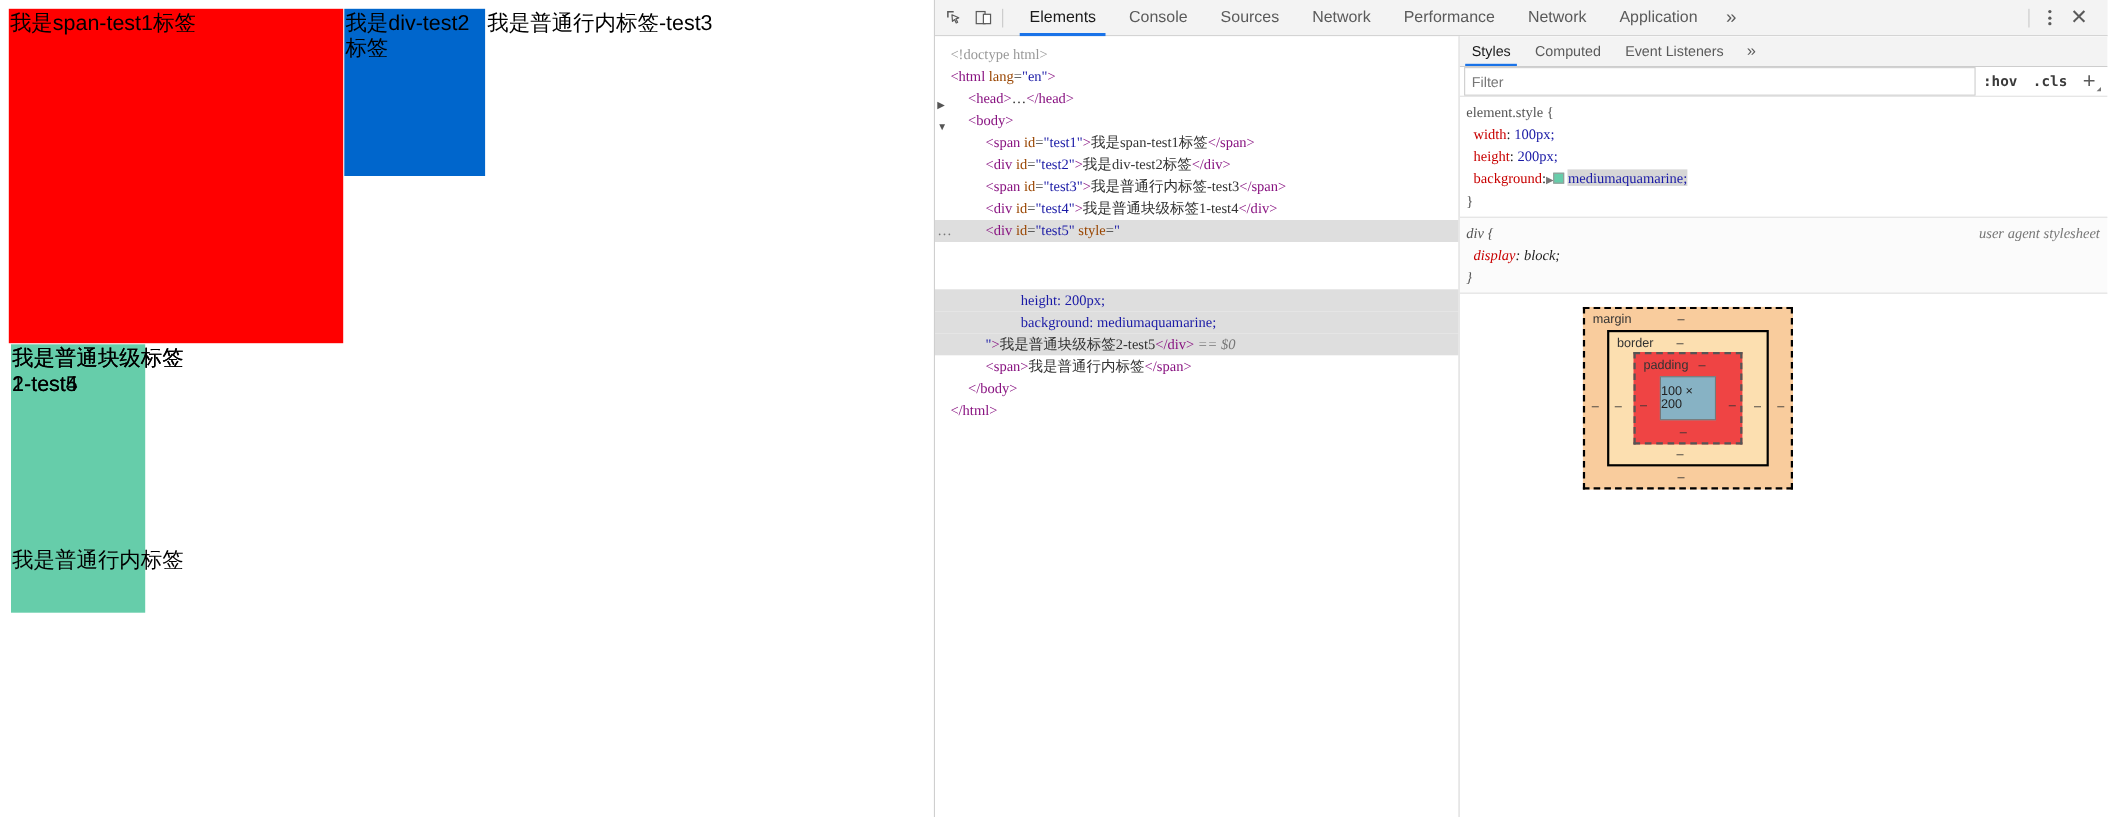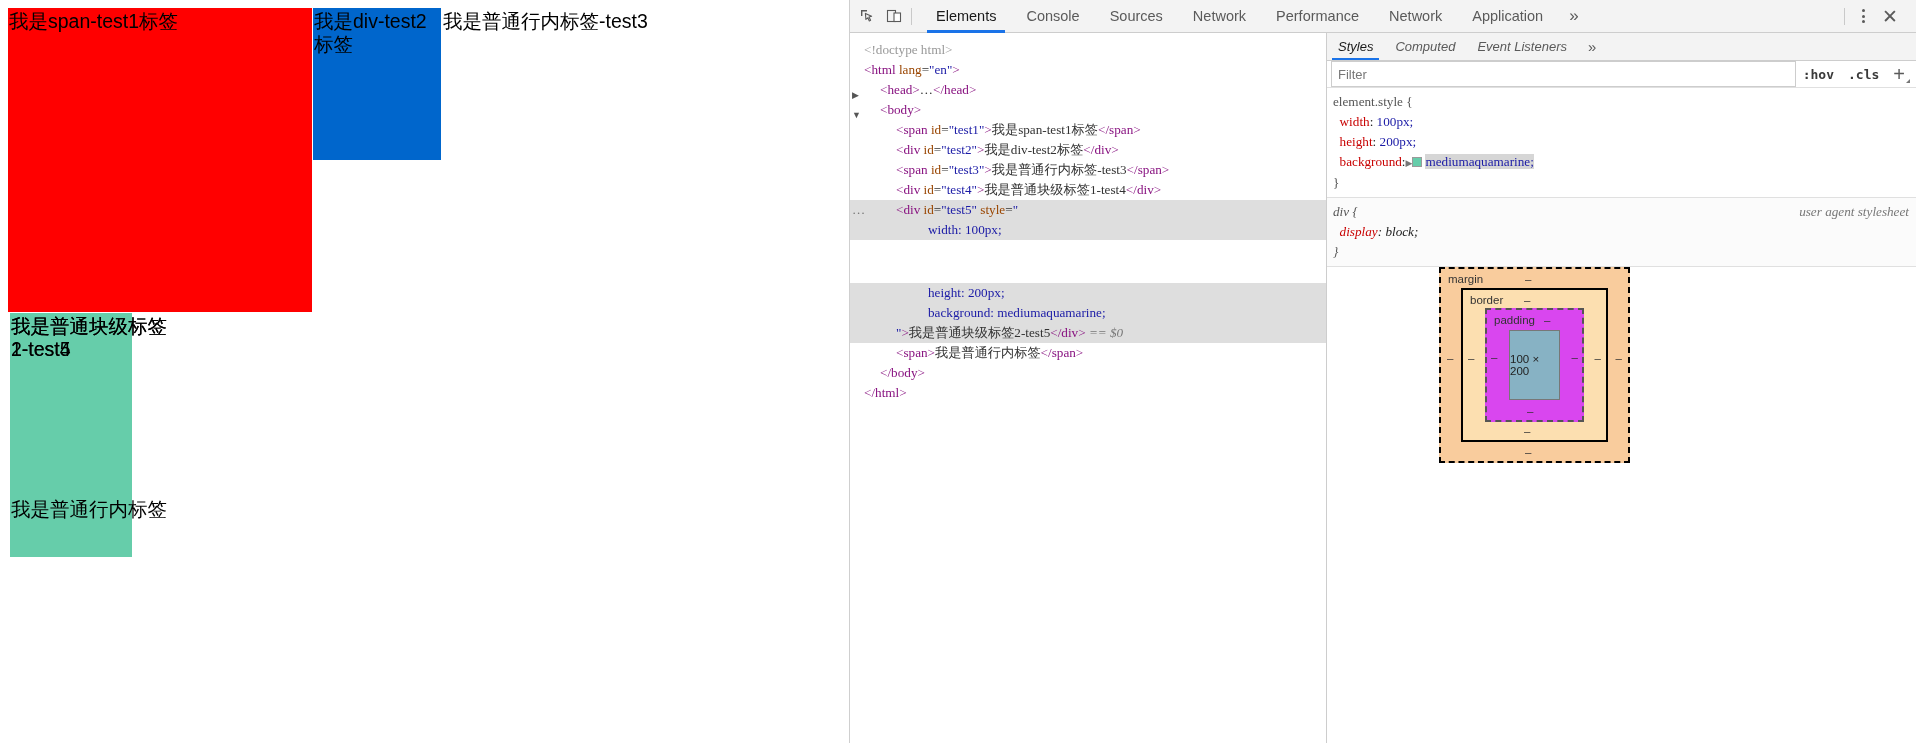--- a/index.html
+++ b/index.html
@@ -93,21 +93,21 @@
   .eq0 { color:#777; font-style:italic; }
   .arrow { position:absolute; left:2px; color:#555; font-size:9px; top:5px; }
   .dots { position:absolute; left:0px; color:#777; letter-spacing:1px; }
 
   
   .styles-pane { flex:1; background:#fff; position:relative; overflow:hidden; }
   .st-tabs {
     height:28px; display:flex; align-items:stretch; background:#f3f3f3;
     border-bottom:1px solid #cdcdcd; font-family:"Liberation Sans", sans-serif;
   }
-  .st-tab { display:flex; align-items:center; padding:0 11px; font-size:13px; color:#5a5a5a; position:relative;font-style:italic; }
+  .st-tab { display:flex; align-items:center; padding:0 11px; font-size:13px; color:#5a5a5a; position:relative; }
   .st-tab.active { color:#1a1a1a; }
   .st-tab.active:after { content:""; position:absolute; left:5px; right:5px; bottom:0; height:2.5px; background:#1a73e8; }
   .st-more { display:flex; align-items:center; padding:0 10px; font-size:15px; color:#5a5a5a; }
 
   .st-filterbar {
     height:27px; display:flex; align-items:center; gap:0;
     border-bottom:1px solid #e0e0e0; background:#fff; padding:0 4px;
     font-family:"Liberation Sans", sans-serif;
   }
   .st-filter {
@@ -136,26 +136,26 @@
   .ua-label { position:absolute; right:7px; top:4px; color:#777; font-style:italic; }
   .sw {
     display:inline-block; width:10px; height:10px; background:#66cdaa;
     border:1px solid #9a9a9a; vertical-align:-1px; margin:0 3px 0 0;
   }
   .tri { color:#777; font-size:9px; }
 
   
   .boxmodel-area { position:relative; height:260px; }
   .bm {
-    position:absolute; left:112px; top:0; width:191px; height:196px;
+    position:absolute; left:112px; top:12px; width:191px; height:166px;
     font-family:"Liberation Sans", sans-serif; font-size:11.5px; color:#333;
   }
   .bm-margin { position:absolute; inset:0; background:#f9cc9d; border:2px dashed #000; }
   .bm-border { position:absolute; left:22px; top:21px; right:22px; bottom:21px; background:#fcdfb0; border:2px solid #000; }
-  .bm-padding{ position:absolute; left:46px; top:41px; right:46px; bottom:41px; background:#d946ef; border:2px dashed #555; }
+  .bm-padding{ position:absolute; left:46px; top:41px; right:46px; bottom:41px; background:#ef4444; border:2px dashed #555; }
   .bm-content{ position:absolute; left:70px; top:63px; right:70px; bottom:63px; background:#87b2c4; border:1.5px solid #777;
                display:flex; align-items:center; justify-content:center; font-size:11.5px; color:#222; }
   .bm-lbl { position:absolute; font-size:11.5px; color:#333; }
 </style>
 </head>
 <body>
 
 <div id="root">
 
   <div class="page-pane">
@@ -240,21 +240,20 @@
             <div class="node-line" style="padding-left: 14px;"><span><span class="tw">&lt;html</span> <span class="an">lang</span>=<span class="av">"en"</span><span class="tw">&gt;</span></span></div>
             <div class="node-line" style="padding-left: 30px;"><span class="arrow" style="left: 2px;">▶</span><span><span class="tw">&lt;head&gt;</span><span class="txt">…</span><span class="tw">&lt;/head&gt;</span></span></div>
             <div class="node-line" style="padding-left: 30px;"><span class="arrow" style="left: 2px;">▼</span><span><span class="tw">&lt;body&gt;</span></span></div>
             <div class="node-line" style="padding-left: 46px;"><span><span class="tw">&lt;span</span> <span class="an">id</span>=<span class="av">"test1"</span><span class="tw">&gt;</span><span class="txt">我是span-test1标签</span><span class="tw">&lt;/span&gt;</span></span></div>
             <div class="node-line" style="padding-left: 46px;"><span><span class="tw">&lt;div</span> <span class="an">id</span>=<span class="av">"test2"</span><span class="tw">&gt;</span><span class="txt">我是div-test2标签</span><span class="tw">&lt;/div&gt;</span></span></div>
             <div class="node-line" style="padding-left: 46px;"><span><span class="tw">&lt;span</span> <span class="an">id</span>=<span class="av">"test3"</span><span class="tw">&gt;</span><span class="txt">我是普通行内标签-test3</span><span class="tw">&lt;/span&gt;</span></span></div>
             <div class="node-line" style="padding-left: 46px;"><span><span class="tw">&lt;div</span> <span class="an">id</span>=<span class="av">"test4"</span><span class="tw">&gt;</span><span class="txt">我是普通块级标签1-test4</span><span class="tw">&lt;/div&gt;</span></span></div>
           </div>
         <div id="tree-sel">
             <div class="node-line sel" style="padding-left: 46px;"><span class="dots" style="left: 2px;">…</span><span><span class="tw">&lt;div</span> <span class="an">id</span>=<span class="av">"test5"</span> <span class="an">style</span>=<span class="av">"</span></span></div>
-            <div class="node-line sel" style="padding-left: 78px;"><span><span class="av">width: 100px;</span></span></div>
             <div class="node-line sel" style="padding-left: 78px; margin-top: 43px;"><span><span class="av">height: 200px;</span></span></div>
             <div class="node-line sel" style="padding-left: 78px;"><span><span class="av">background: mediumaquamarine;</span></span></div>
             <div class="node-line sel" style="padding-left: 46px;"><span><span class="av">"</span><span class="tw">&gt;</span><span class="txt">我是普通块级标签2-test5</span><span class="tw">&lt;/div&gt;</span> <span class="eq0">== $0</span></span></div>
           </div>
         <div id="tree-tail">
             <div class="node-line" style="padding-left: 46px;"><span><span class="tw">&lt;span&gt;</span><span class="txt">我是普通行内标签</span><span class="tw">&lt;/span&gt;</span></span></div>
             <div class="node-line" style="padding-left: 30px;"><span><span class="tw">&lt;/body&gt;</span></span></div>
             <div class="node-line" style="padding-left: 14px;"><span><span class="tw">&lt;/html&gt;</span></span></div>
           </div>
       </div>

